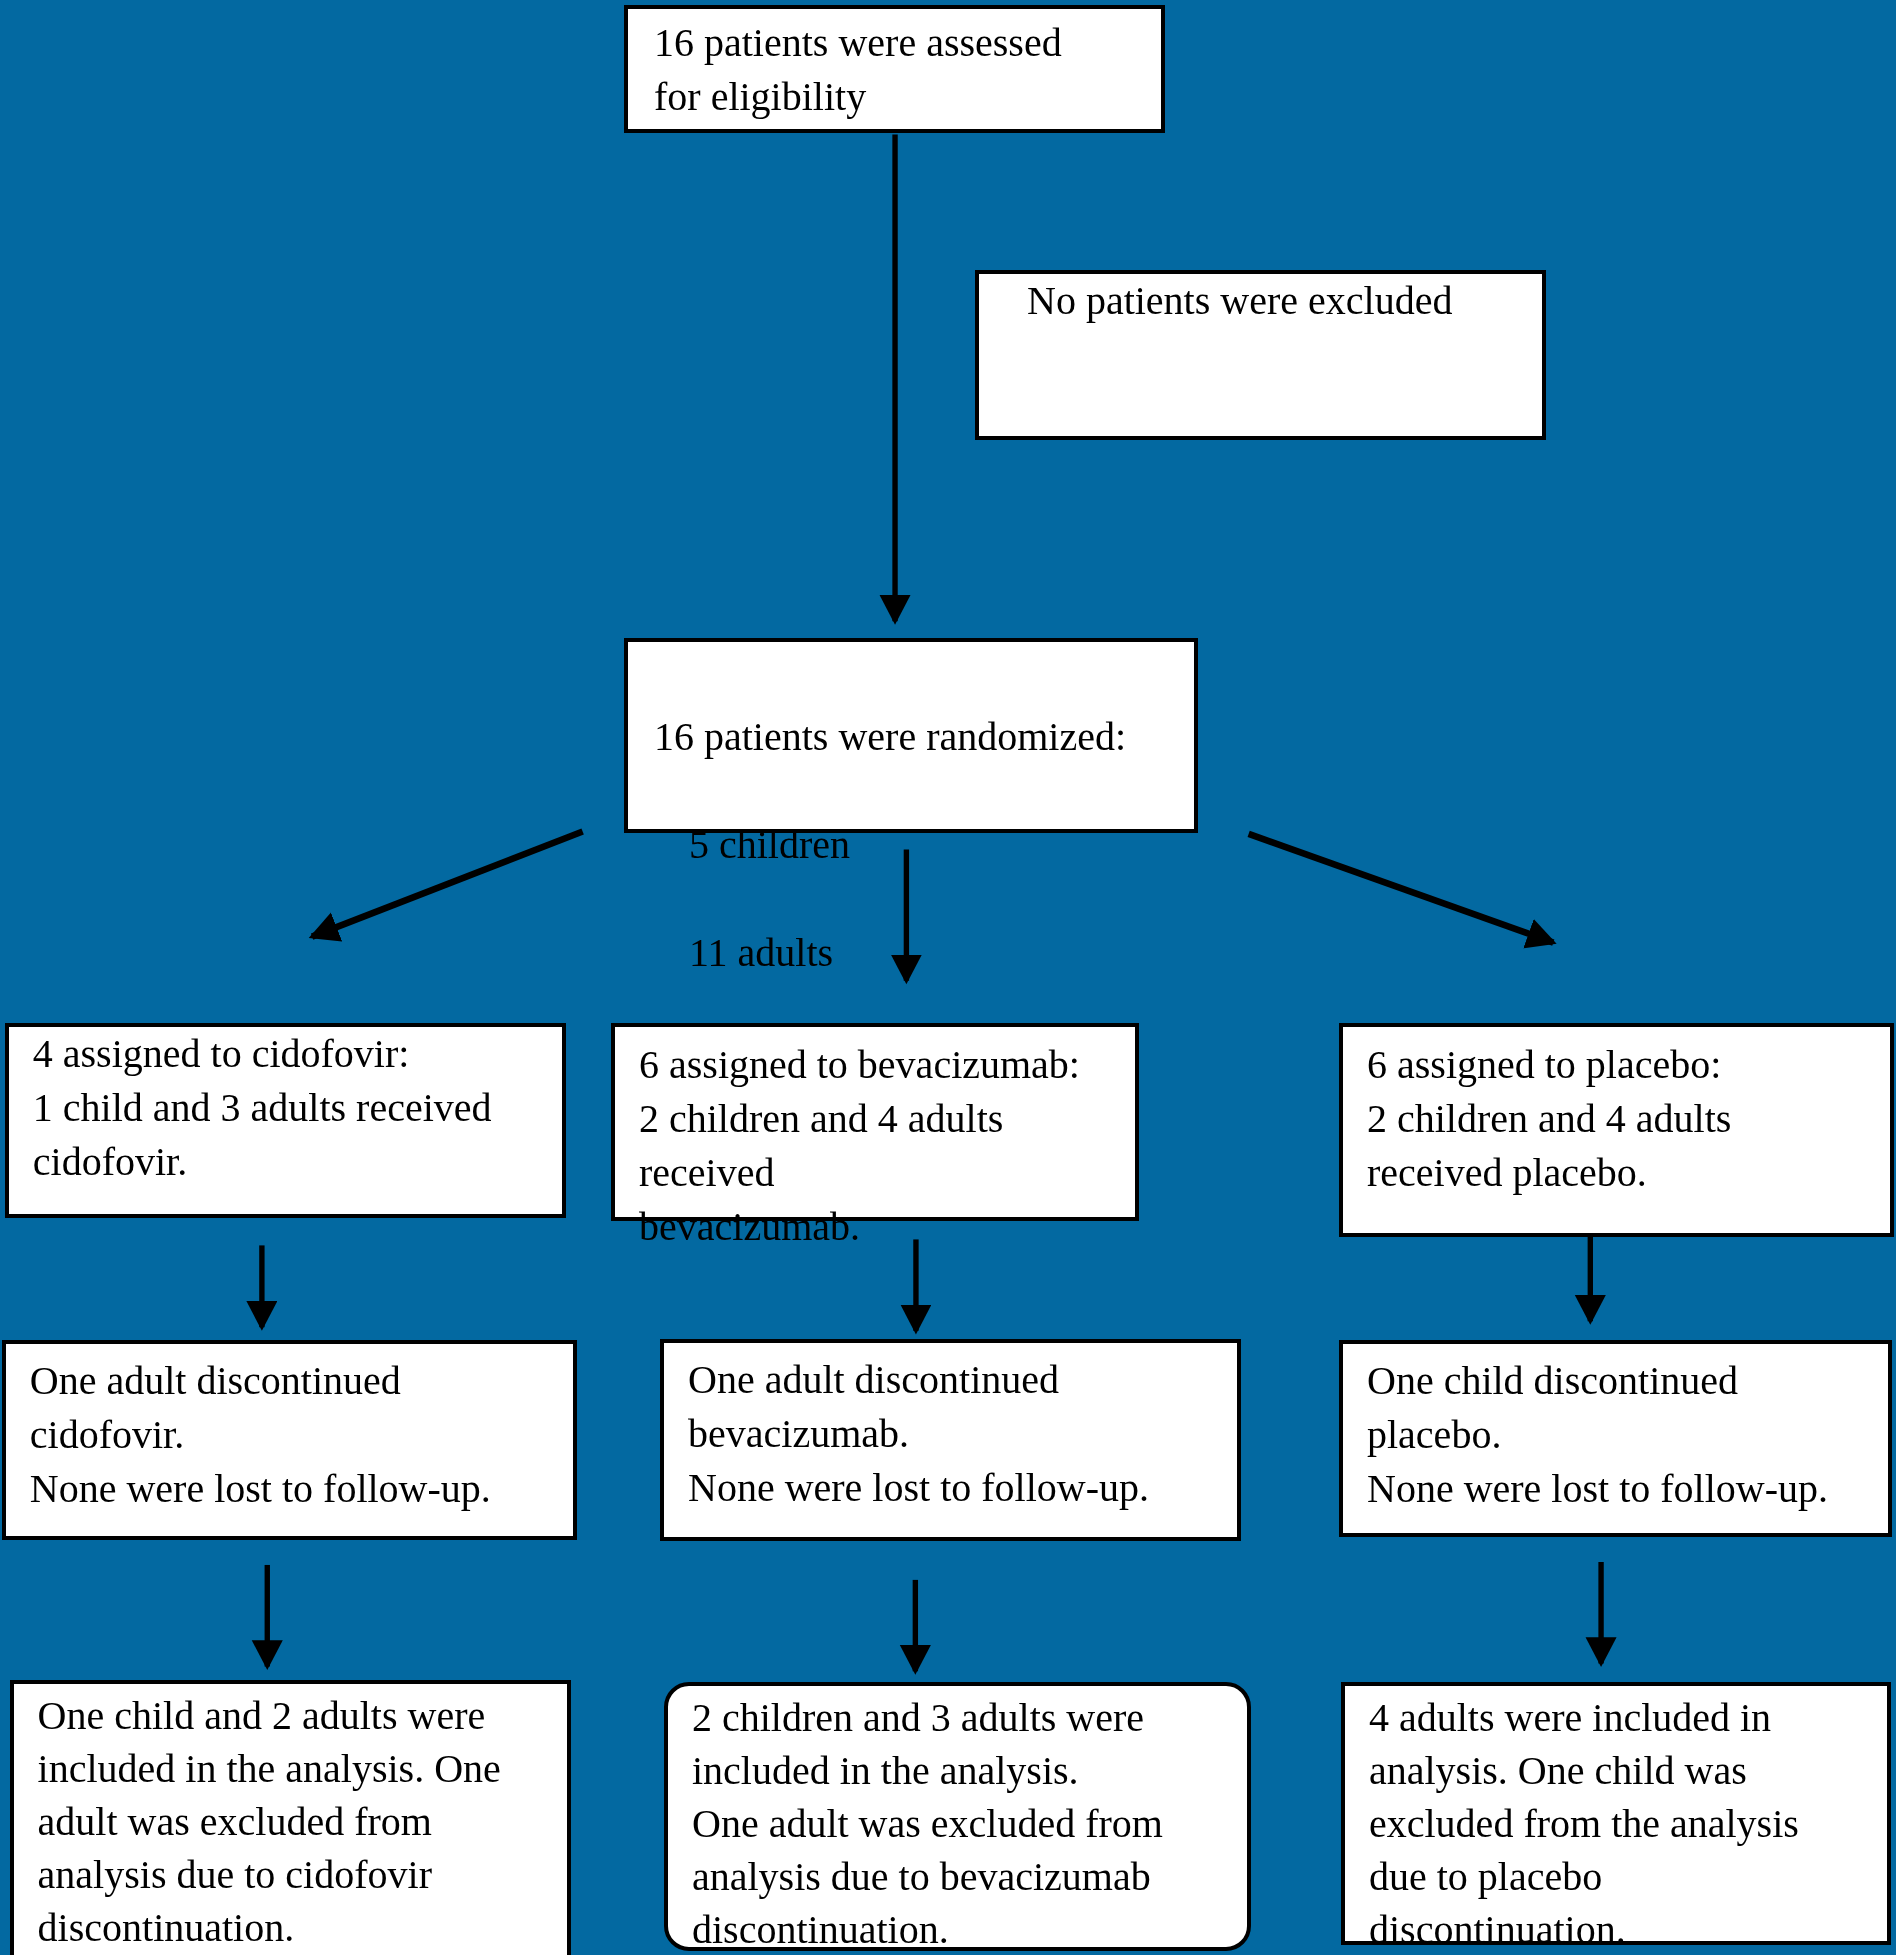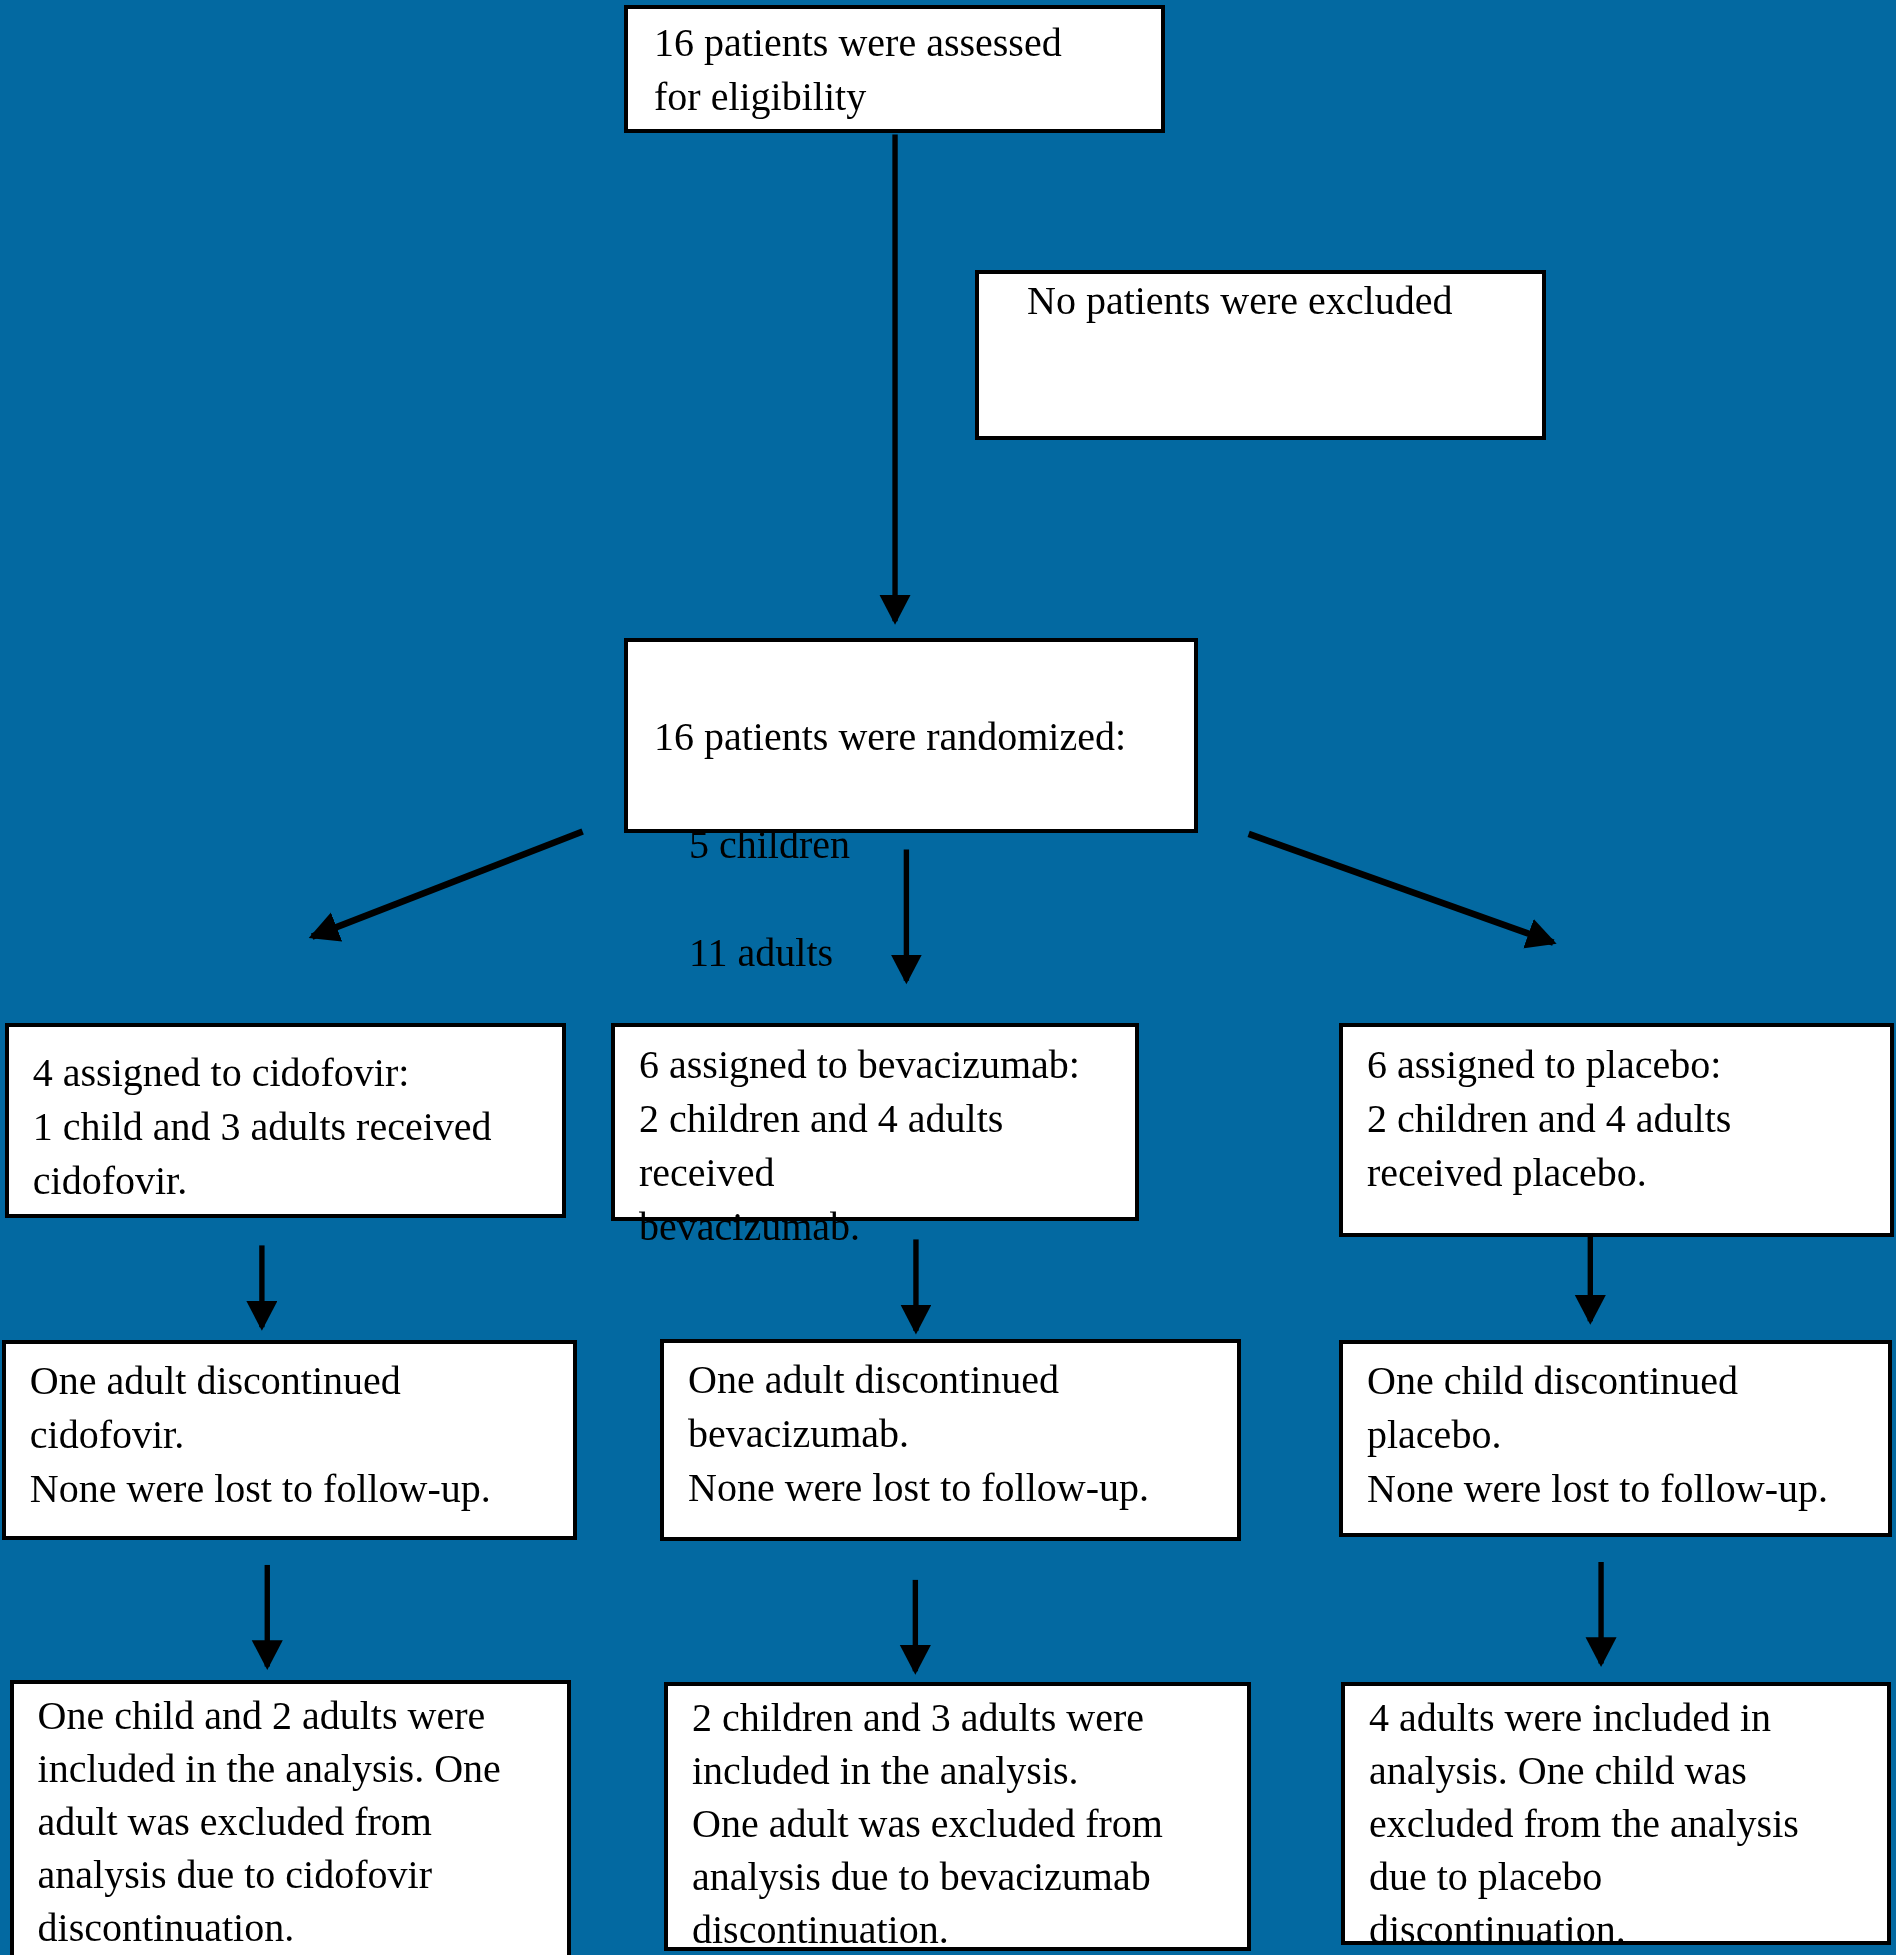--- a/index.html
+++ b/index.html
@@ -33,28 +33,28 @@
     width: 1897px;
     height: 1955px;
     pointer-events: none;
   }
   
   .b-elig   { left: 624px; top: 4.8px;    width: 541px;  height: 128px; padding: 7.2px 12px 0 26px; }
   .b-excl   { left: 975px; top: 270px;  width: 571px;  height: 170px; display: flex; align-items: flex-start; padding: 0 12px 0 48px; }
   .b-rand   { left: 624px; top: 638px; width: 574px;  height: 195px; padding: 14.3px 12px 0 26px; }
   .b-rand .indent { padding-left: 35px; }
   .b-rand div { line-height: 54px; }
-  .b-as-cid { left: 4.8px;    top: 1023px; width: 561px;  height: 195px; padding: 19px 12px 0 24px; }
+  .b-as-cid { left: 4.8px;    top: 1023px; width: 561px;  height: 195px; padding: 0 12px 0 24px; }
   .b-as-bev { left: 611px; top: 1023px; width: 528px; height: 198px; padding: 10.8px 12px 0 24px; }
   .b-as-pla { left: 1339px; top: 1023px; width: 555px;  height: 214px; padding: 10.8px 12px 0 24px; }
   .b-di-cid { left: 1.8px;    top: 1340px; width: 575px;  height: 200px; padding: 9.6px 12px 0 24px; }
   .b-di-bev { left: 660px; top: 1339px; width: 581px;  height: 202px; padding: 9.6px 12px 0 24px; }
   .b-di-pla { left: 1339px; top: 1340px; width: 553px;  height: 197px; padding: 9.6px 12px 0 24px; }
   .b-an-cid { left: 9.6px;   top: 1680px; width: 561px;  height: 304px; padding: 4.8px 12px 0 24px; line-height: 53px; }
-  .b-an-bev { left: 664px; top: 1682px; width: 587px;  height: 269px; padding: 4.8px 12px 0 24px; line-height: 53px; }
+  .b-an-bev { left: 664px; top: 1682px; width: 587px;  height: 269px; padding: 4.8px 12px 0 24px; line-height: 53px; border-radius: 25px; }
   .b-an-pla { left: 1341px; top: 1682px; width: 550px;  height: 263px; padding: 4.8px 12px 0 24px; line-height: 53px; }
 </style>
 </head>
 <body>
 
 <div class="stage">
 
   <svg class="arrow-layer" viewBox="0 0 3175 3273" aria-hidden="true">
     <defs>
       <marker id="ah" markerUnits="userSpaceOnUse" markerWidth="70" markerHeight="70" refX="44" refY="26" orient="auto">

